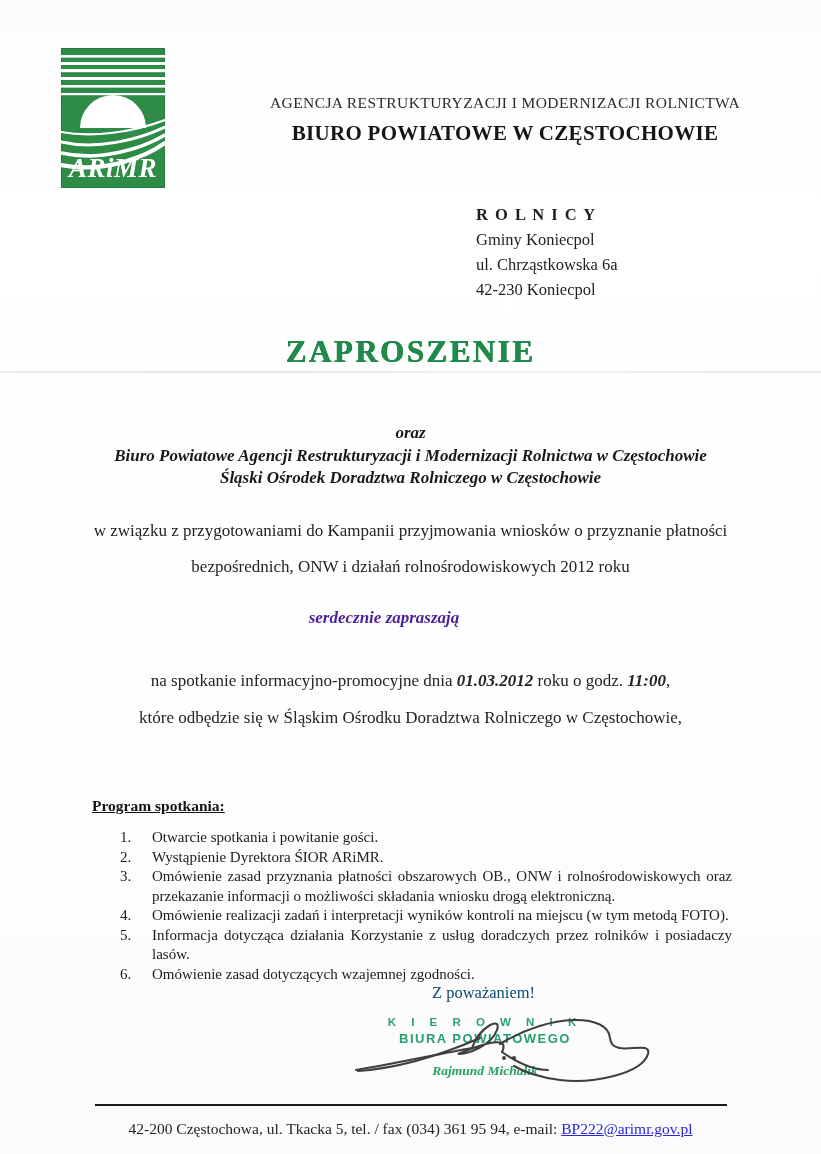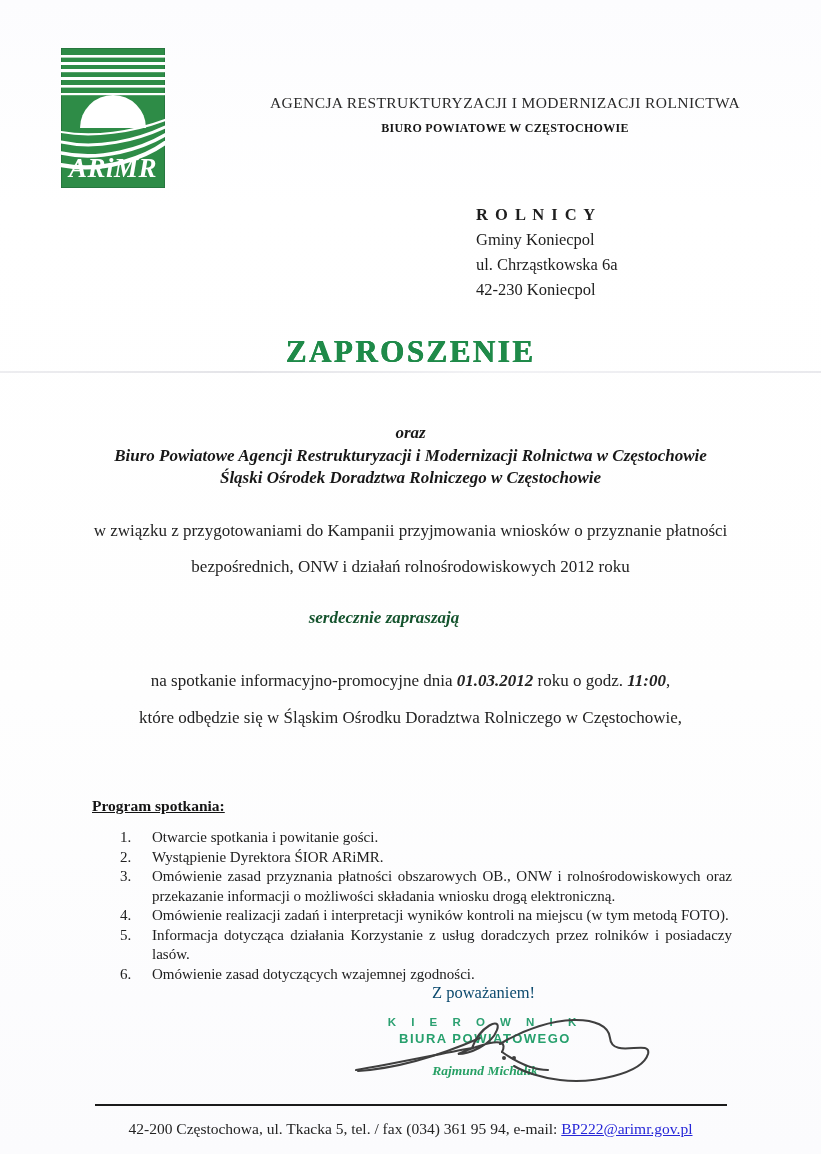--- a/index.html
+++ b/index.html
@@ -11,21 +11,21 @@
     color: #1e1e1e;
     background: linear-gradient(180deg, #fcfcfe 0%, #ffffff 18%, #fefefe 60%, #fbfbfd 100%);
     overflow: hidden;
   }
   .abs { position: absolute; }
 
   
   .logo-box { left: 61px; top: 48px; width: 104px; height: 140px; }
   .header-text { left: 205px; top: 46px; width: 600px; text-align: center; margin-top: 48px; }
   .agency-line { font-size: 15.5px; letter-spacing: 0.4px; color: #2a2a2a; }
-  .office-line { font-size: 12px; font-weight: bold; letter-spacing: 0.3px; margin-top: 9px; color: #151515; }
+  .office-line { font-size: 21px; font-weight: bold; letter-spacing: 0.3px; margin-top: 9px; color: #151515; }
 
   
   .recipient { left: 476px; top: 202px; width: 280px; font-size: 16.5px; line-height: 25px; }
   .recipient .bold-spaced { font-weight: bold; letter-spacing: 1.5px; }
 
   
   .title-wrap { left: 0; top: 334px; width: 821px; text-align: center; }
   .title {
     display: inline-block;
     font-size: 31px; font-weight: 800; letter-spacing: 2.5px;
@@ -38,21 +38,21 @@
 
   
   .organizers { left: 0; top: 422px; width: 821px; text-align: center;
     font-weight: bold; font-style: italic; font-size: 17px; line-height: 22.5px; color: #181818; }
 
   
   .intro { left: 0; top: 513px; width: 821px; text-align: center; font-size: 17px; line-height: 36px; color: #232323; }
 
   
   .invite { left: 0; top: 608px; width: 768px; text-align: center;
-    font-weight: bold; font-style: italic; font-size: 17px; color: #14532d; }
+    font-weight: bold; font-style: italic; font-size: 17px; color: #4c1d95; }
 
   
   .meeting { left: 0; top: 662px; width: 821px; text-align: center; font-size: 17px; line-height: 37px; color: #232323; }
   .meeting .bi { font-weight: bold; font-style: italic; }
 
   
   .program { left: 92px; top: 797px; width: 640px; }
   .program-heading { font-size: 15.5px; font-weight: bold; text-decoration: underline; color: #141414; }
   .program-list { margin-top: 13px; }
   .program-item { display: flex; font-size: 15px; line-height: 19.5px; color: #202020; }

